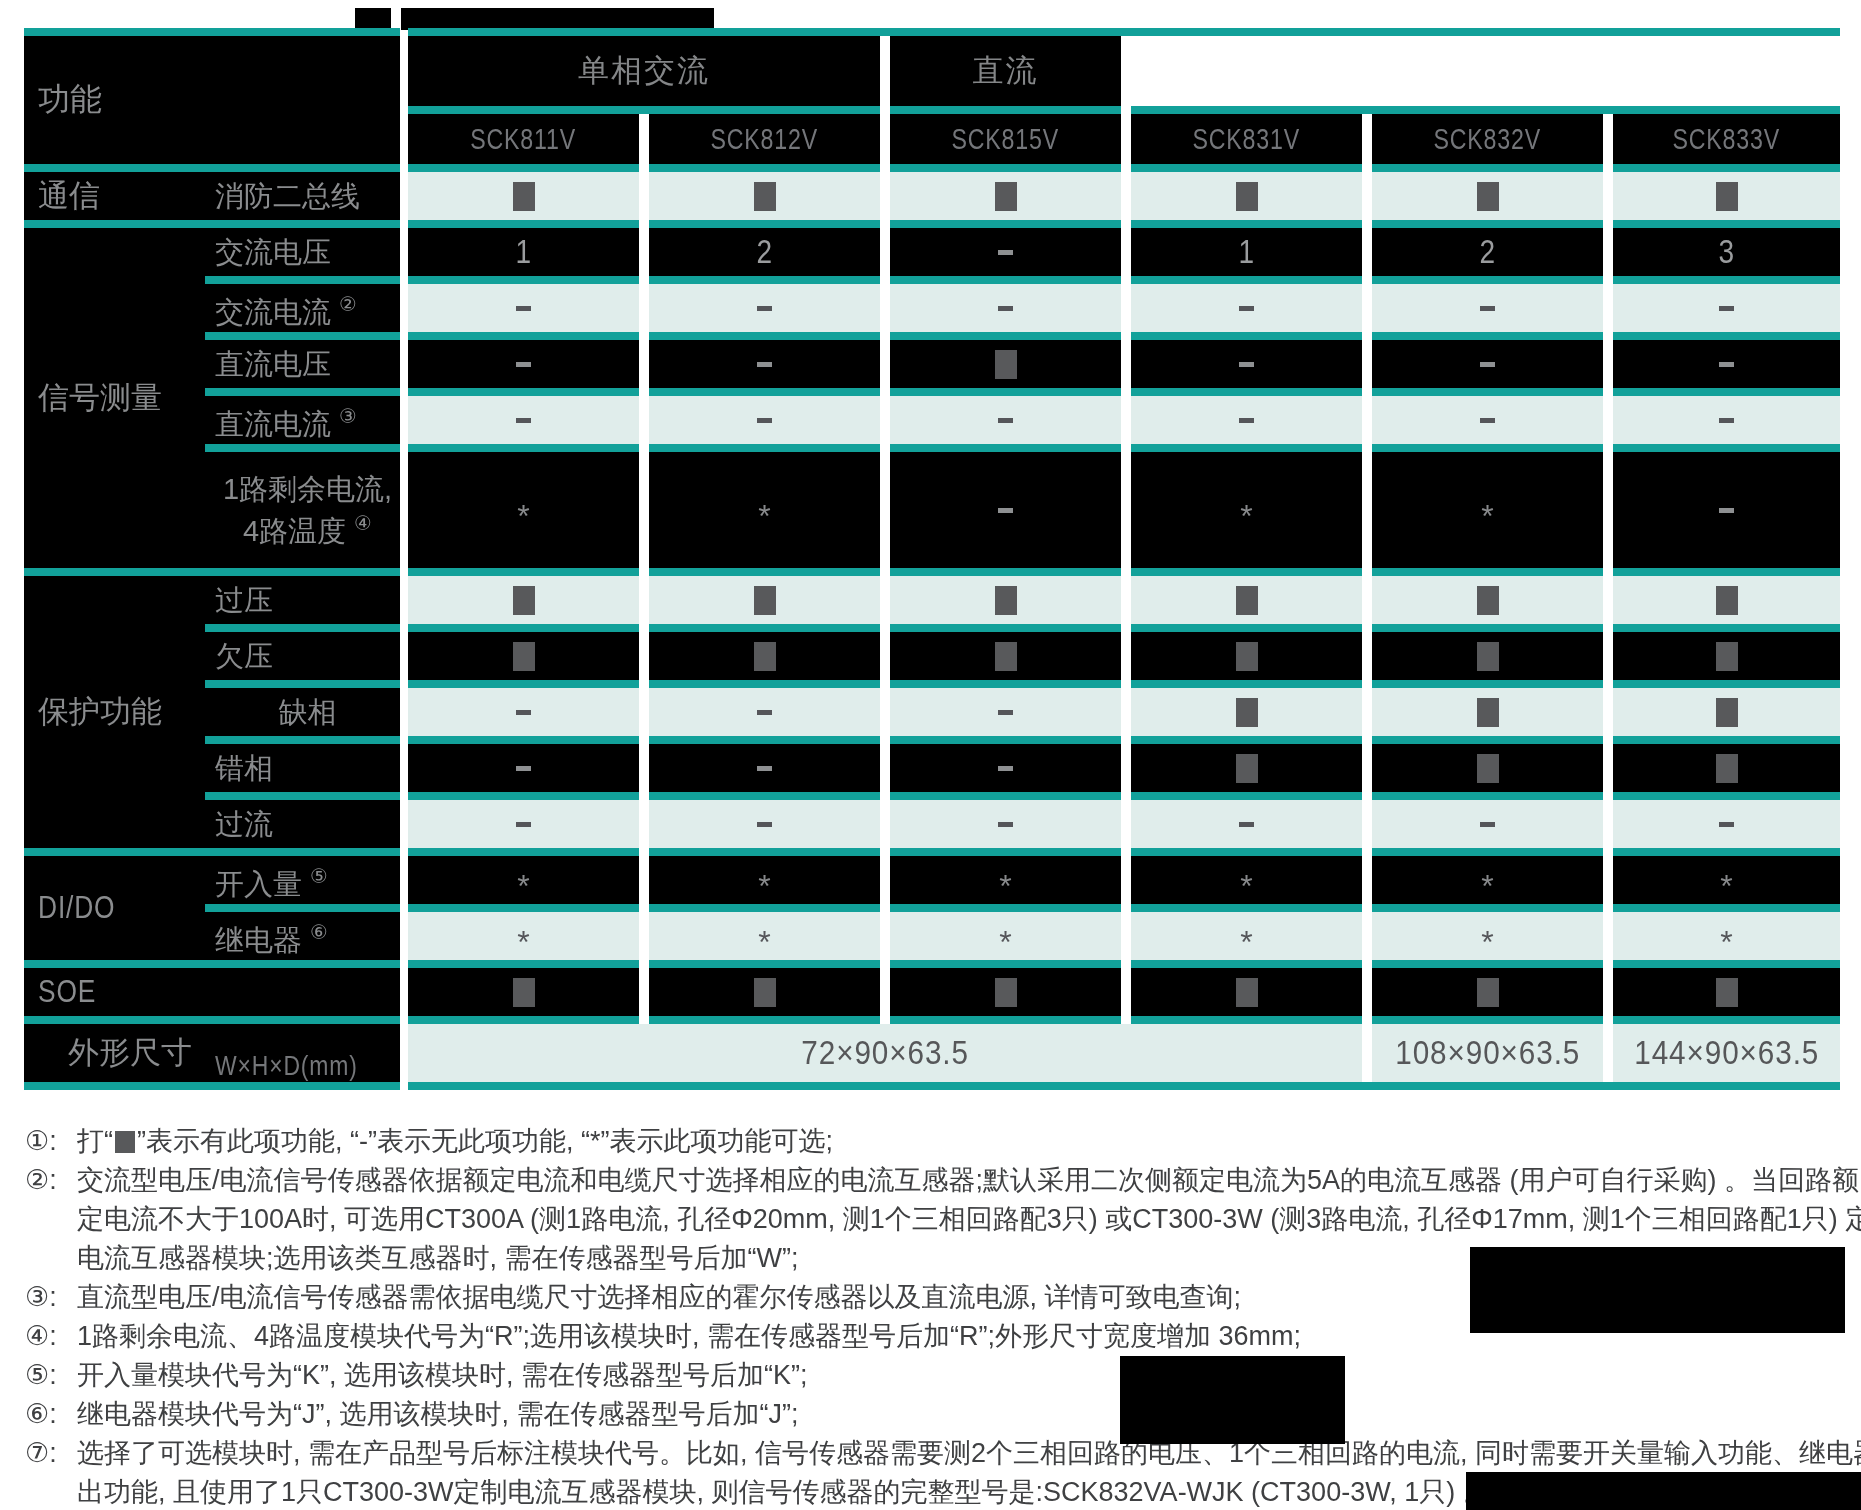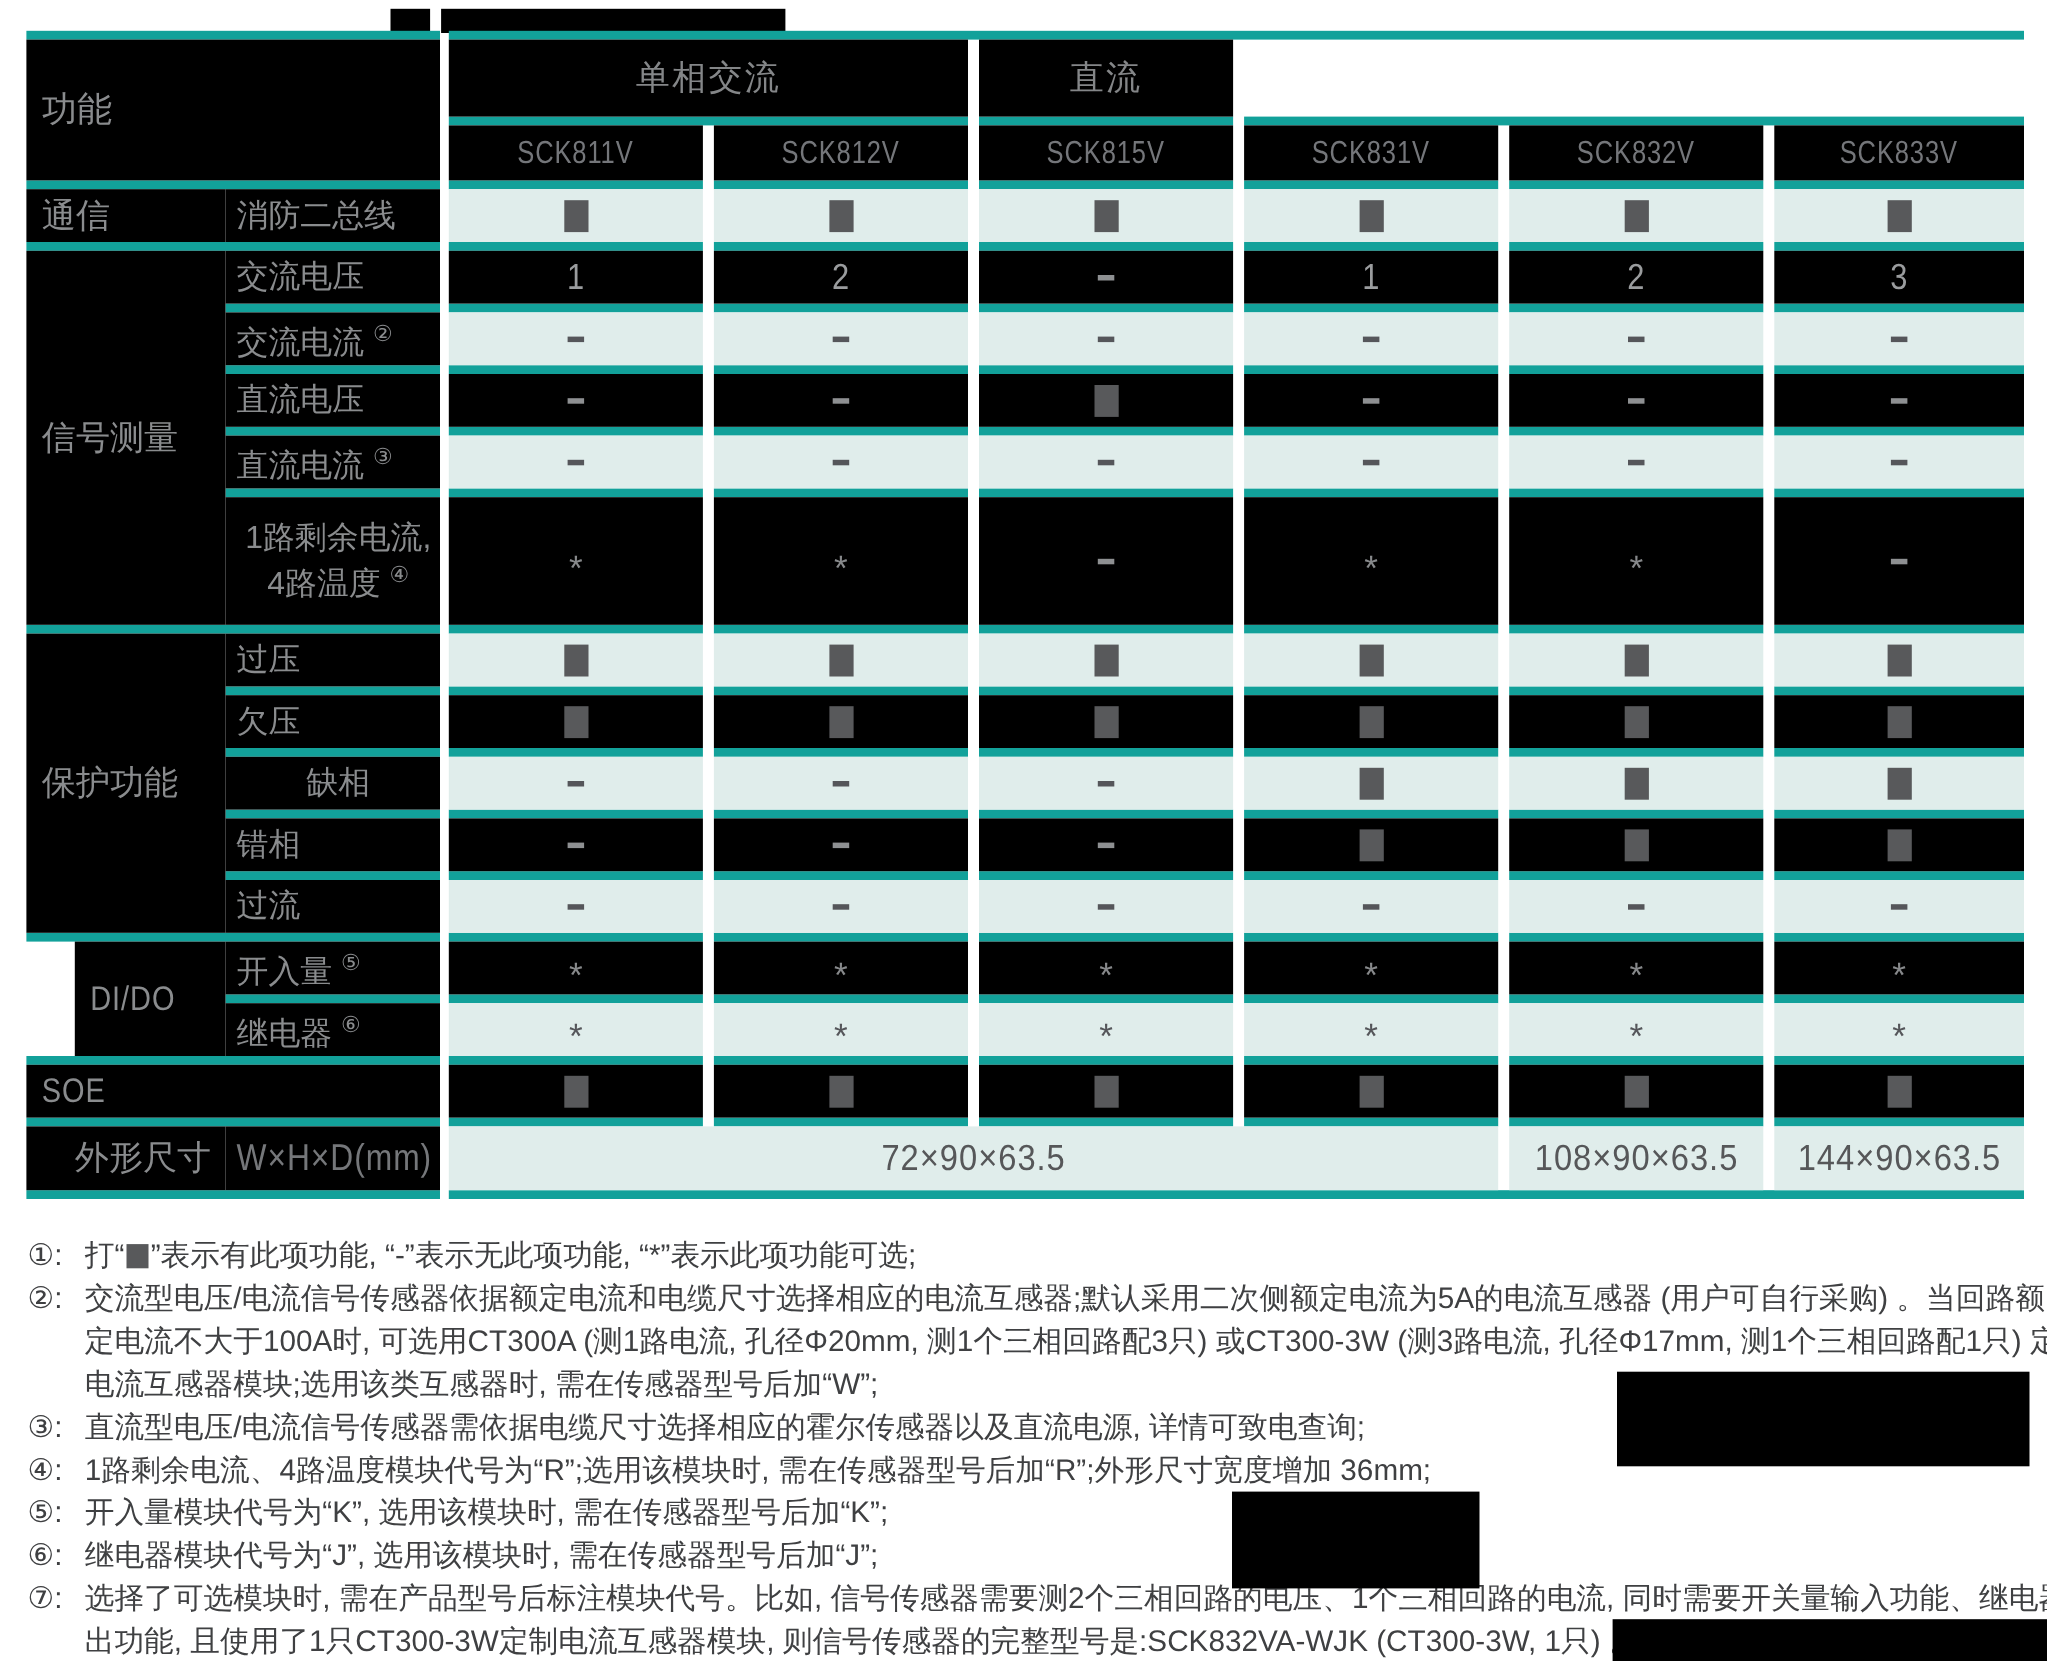--- a/index.html
+++ b/index.html
@@ -30,21 +30,21 @@
   .sec-label.latin span{transform:scaleX(0.85);transform-origin:left center;letter-spacing:1px;}
   .sub-label{display:flex;flex-direction:column;justify-content:center;padding-left:10px;color:#8A8C8E;font-size:29px;line-height:34px;}
   .sub-label .sup{font-size:20px;vertical-align:super;margin-left:8px;}
   .val{display:flex;align-items:center;justify-content:center;}
   .sq{width:22px;height:29px;background:#58595B;}
   .dash{width:15px;height:5px;background:#55565A;}
   .row-dark .dash{background:#8E9092;}
   .star{color:#87898B;font-size:32px;line-height:10px;transform:translateY(6px);}
   .row-light .star{color:#55565A;}
   .num{color:#9A9C9E;font-size:33px;transform:scaleX(0.85);}
-  .dim-label{display:flex;align-items:center;padding-left:10px;color:#75777A;font-size:34px;}
+  .dim-label{display:flex;align-items:flex-end;padding-left:10px;color:#75777A;font-size:27px;}
   .dim-label span{transform:scaleX(0.85);transform-origin:left center;letter-spacing:1px;white-space:nowrap;}
   .dim-val{display:flex;align-items:center;justify-content:center;color:#565759;font-size:33px;}
   .dim-val span{transform:scaleX(0.9);letter-spacing:1px;white-space:nowrap;}
   
   #footnotes{position:absolute;left:25px;top:1122px;width:1822px;color:#3F4042;font-size:27px;}
   .fn-row{display:flex;align-items:flex-start;}
   .fn-id{width:52px;flex:0 0 52px;line-height:39px;}
   .fn-lines{flex:1;}
   .fn-line{line-height:39px;white-space:nowrap;}
   .fn-square{display:inline-block;width:20px;height:22px;background:#58595B;vertical-align:-3px;margin:0 2px;}
@@ -196,21 +196,21 @@
       </div>
       <div class="cell-dark sec-label" style="grid-area: 6 / 1 / 7 / 2;">
         <span>通信</span>
       </div>
       <div class="cell-dark sec-label" style="grid-area: 8 / 1 / 17 / 2;">
         <span>信号测量</span>
       </div>
       <div class="cell-dark sec-label" style="grid-area: 18 / 1 / 27 / 2;">
         <span>保护功能</span>
       </div>
-      <div class="cell-dark sec-label latin" style="grid-area: 28 / 1 / 31 / 2; margin-left: 44px;">
+      <div class="cell-dark sec-label latin" style="grid-area: 28 / 1 / 31 / 2;">
         <span>DI/DO</span>
       </div>
       <div class="cell-dark sec-label latin" style="grid-area: 32 / 1 / 33 / 3;">
         <span>SOE</span>
       </div>
       <div class="cell-dark sub-label" style="grid-area: 6 / 2 / 7 / 3;">
         <div>消防二总线</div>
       </div>
       <div class="cell-light val row-light" style="grid-area: 6 / 4 / 7 / 5;">
         <span class="sq"></span>

